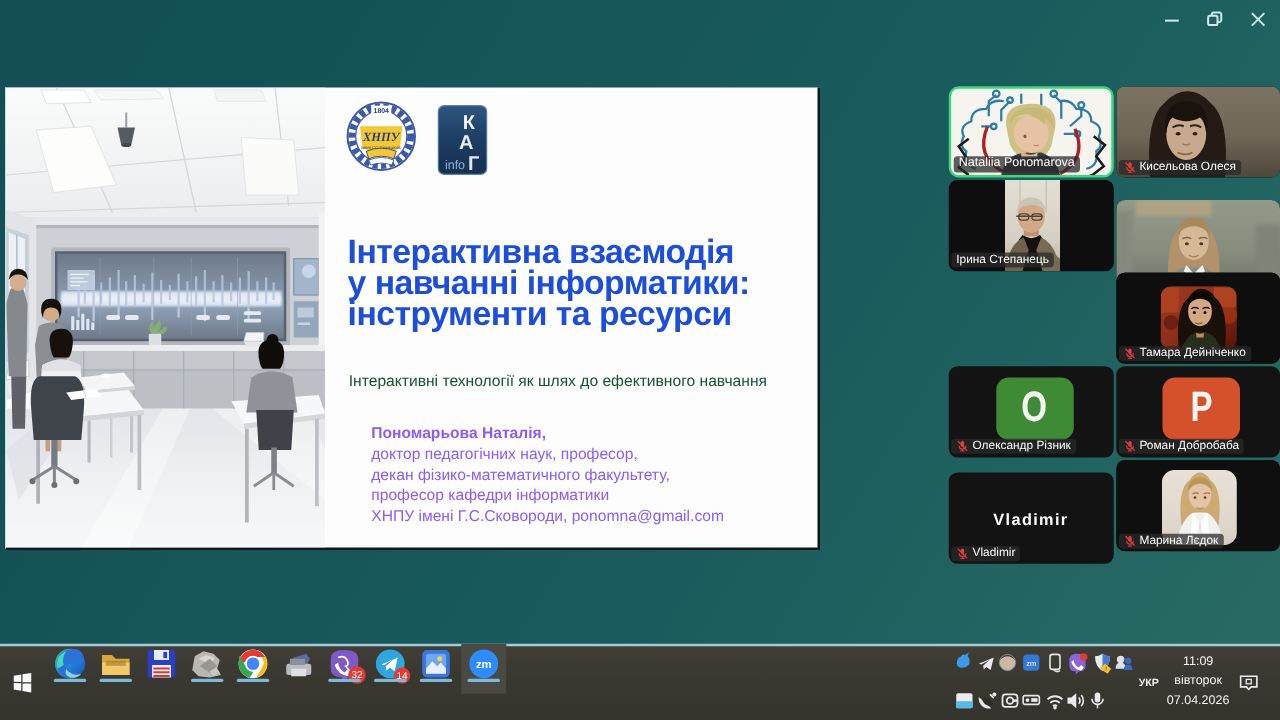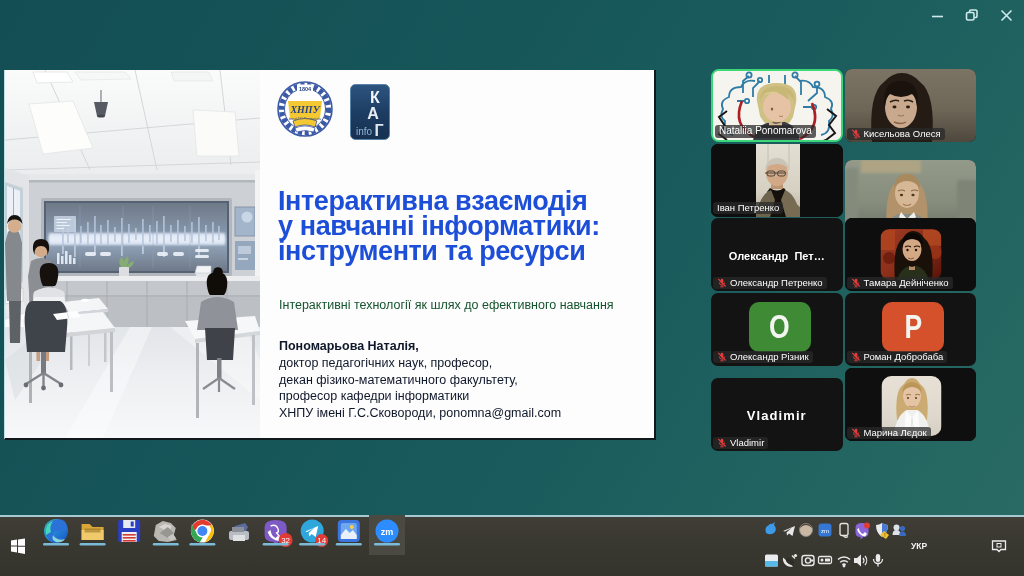--- a/index.html
+++ b/index.html
@@ -6,22 +6,22 @@
 body{width:1024px;height:576px;overflow:hidden;font-family:"Liberation Sans",sans-serif;}
 #root{position:absolute;left:0;top:0;width:1024px;height:576px;
  background:linear-gradient(122deg,#134e54 0%,#165659 38%,#1a5c5d 60%,#226460 80%,#2a6c64 100%);}
 #slide{position:absolute;left:4px;top:70px;width:652px;height:370px;background:#fdfdfd;
  border-right:2px solid #10181c;border-bottom:2px solid #10181c;border-left:1px solid #bfe0e4;box-sizing:border-box;}
 #classroom{position:absolute;left:0;top:0;}
 .logo1{position:absolute;left:271px;top:10px;}
 .logo2{position:absolute;left:345px;top:14px;}
 #title{position:absolute;left:273px;top:119px;width:380px;font-weight:bold;font-size:27px;line-height:24.8px;color:#1d4ed8;letter-spacing:-0.4px;}
 #subtitle{position:absolute;left:274px;top:228px;width:360px;font-size:12.5px;color:#14532d;}
-#author{position:absolute;left:274px;top:268px;width:360px;font-size:12.5px;line-height:16.8px;color:#0f172a;}
-.tile{position:absolute;width:131.5px;height:73px;background:#131313;border-radius:7px;overflow:hidden;}
+#author{position:absolute;left:292px;top:268px;width:360px;font-size:12.5px;line-height:16.8px;color:#8b5cf6;}
+.tile{position:absolute;width:131.5px;height:73px;background:#131313;border-radius:7px;overflow:hidden;margin-left:48px;}
 .tile svg.bg{position:absolute;left:0;top:0;}
 .nlabel{position:absolute;left:2px;bottom:2.5px;height:12px;background:rgba(42,42,42,0.75);border-radius:3px;
  color:#fff;font-size:9.5px;line-height:12px;padding:0 4px;white-space:nowrap;display:flex;align-items:center;gap:3px;}
 .ctext{position:absolute;left:0;right:0;text-align:center;color:#fff;font-weight:bold;font-size:13.5px;}
 .avatar{position:absolute;left:37.5px;top:9px;width:62px;height:50px;border-radius:10px;
  color:#f2f5f0;font-size:34px;font-weight:bold;text-align:center;line-height:48px;}
 .avatar{transform:none;}
 .avatar span{display:inline-block;transform:scaleX(0.78);}
 #taskbar{position:absolute;left:0;top:515px;width:1024px;height:61px;background:linear-gradient(180deg,#403e36 0%,#393831 40%,#34332c 100%);border-top:2px solid #a6c9d2;box-sizing:border-box;}
 #clockarea{position:absolute;left:918px;width:81px;top:522px;text-align:center;color:#f4f4f2;font-size:10px;line-height:15.3px;}
@@ -381,21 +381,21 @@
   <path d="M54 29 h10 M64 29 h11" stroke="#4a453e" stroke-width="1.1" fill="none"></path>
   <rect x="56" y="27" width="8" height="5" rx="2.2" fill="none" stroke="#4a453e" stroke-width="1"></rect>
   <rect x="66.5" y="27" width="8" height="5" rx="2.2" fill="none" stroke="#4a453e" stroke-width="1"></rect>
   <path d="M60 40 q6 4 12 0 l0 5 l-12 0 Z" fill="#bd9572"></path>
   <path d="M59 44 q7 5 14 0 l3 4 l0 25 l-20 0 l0 -25 Z" fill="#14110d"></path>
   <path d="M45 73 q3 -22 15 -27 l4 10 l-5 17 Z" fill="#6e644d"></path>
   <path d="M89 73 q-3 -22 -15 -27 l-4 10 l5 17 Z" fill="#776c53"></path>
   <path d="M45 63 l10 -8 l3 18 l-13 0 Z" fill="#6e644d"></path>
   <path d="M89 63 l-10 -8 l-3 18 l13 0 Z" fill="#776c53"></path>
 </svg>
-<div class="nlabel">Іван Петренко</div>
+<div class="nlabel">Ірина Степанець</div>
 </div>
 
 <div class="tile" style="left:844.5px;top:160px;font-weight:bold;">
 <svg class="bg" width="132" height="73" viewBox="0 0 132 73">
   <defs>
           <linearGradient id="t4g" x1="0" y1="0" x2="0" y2="1">
     <stop offset="0" stop-color="#939a8a"></stop>
             <stop offset="0.6" stop-color="#858c7c"></stop>
             <stop offset="1" stop-color="#6d7365"></stop>
   </linearGradient>
@@ -415,26 +415,20 @@
   <ellipse cx="68" cy="35" rx="1.6" ry="1.2" fill="#4a3422"></ellipse>
   <path d="M58 44 q4 3 8 0" stroke="#a8795c" stroke-width="1.1" fill="none"></path>
   <path d="M38 73 q5 -16 16 -19 l16 0 q11 3 16 19 Z" fill="#868d86"></path>
   <path d="M56 52 l6 7 l7 -7 l2 5 l-9 7 l-8 -7 Z" fill="#eff0ee"></path>
 </svg>
 <div class="nlabel"><svg width="10" height="10" viewBox="0 0 12 12">
           <use href="#micoff"></use>
         </svg>Ірина Щербак</div>
 </div>
 
-<div class="tile" style="left:711px;top:218px;">
-<div class="ctext" style="top:32px;font-size:11px;">Олександр&nbsp; Пет…</div>
-<div class="nlabel"><svg width="10" height="10" viewBox="0 0 12 12">
-          <use href="#micoff"></use>
-        </svg>Олександр Петренко</div>
-</div>
 
 <div class="tile" style="left:844.5px;top:218px;text-decoration:underline;">
 <svg class="bg" width="132" height="73" viewBox="0 0 132 73">
   <defs>
     <linearGradient id="t6g" x1="0" y1="0" x2="1" y2="1">
       <stop offset="0" stop-color="#9e3a22"></stop>
             <stop offset="0.5" stop-color="#8c2f1a"></stop>
             <stop offset="1" stop-color="#571208"></stop>
     </linearGradient>
     <clipPath id="t6c">
@@ -695,13 +689,14 @@
         <line x1="0" y1="3.5" x2="0" y2="6" stroke="#ececec" stroke-width="1.3"></line>
       </g>
 
   <text x="919" y="34" font-size="8.5" font-weight="bold" fill="#f2f2f2" text-anchor="middle" font-family="Liberation Sans">УКР</text>
 
   <g transform="translate(999,31)">
         <path d="M-6.5 -5 h13 v8.5 h-4.5 l-2 2 l-2 -2 h-4.5 Z" fill="none" stroke="#ececec" stroke-width="1.3"></path>
         <rect x="-2" y="-2.5" width="4" height="3.5" fill="none" stroke="#ececec" stroke-width="1"></rect>
       </g>
 </svg>
+<div id="clockarea">11:09<br>вівторок<br>07.04.2026</div>
 </div>
 
 </body></html>

